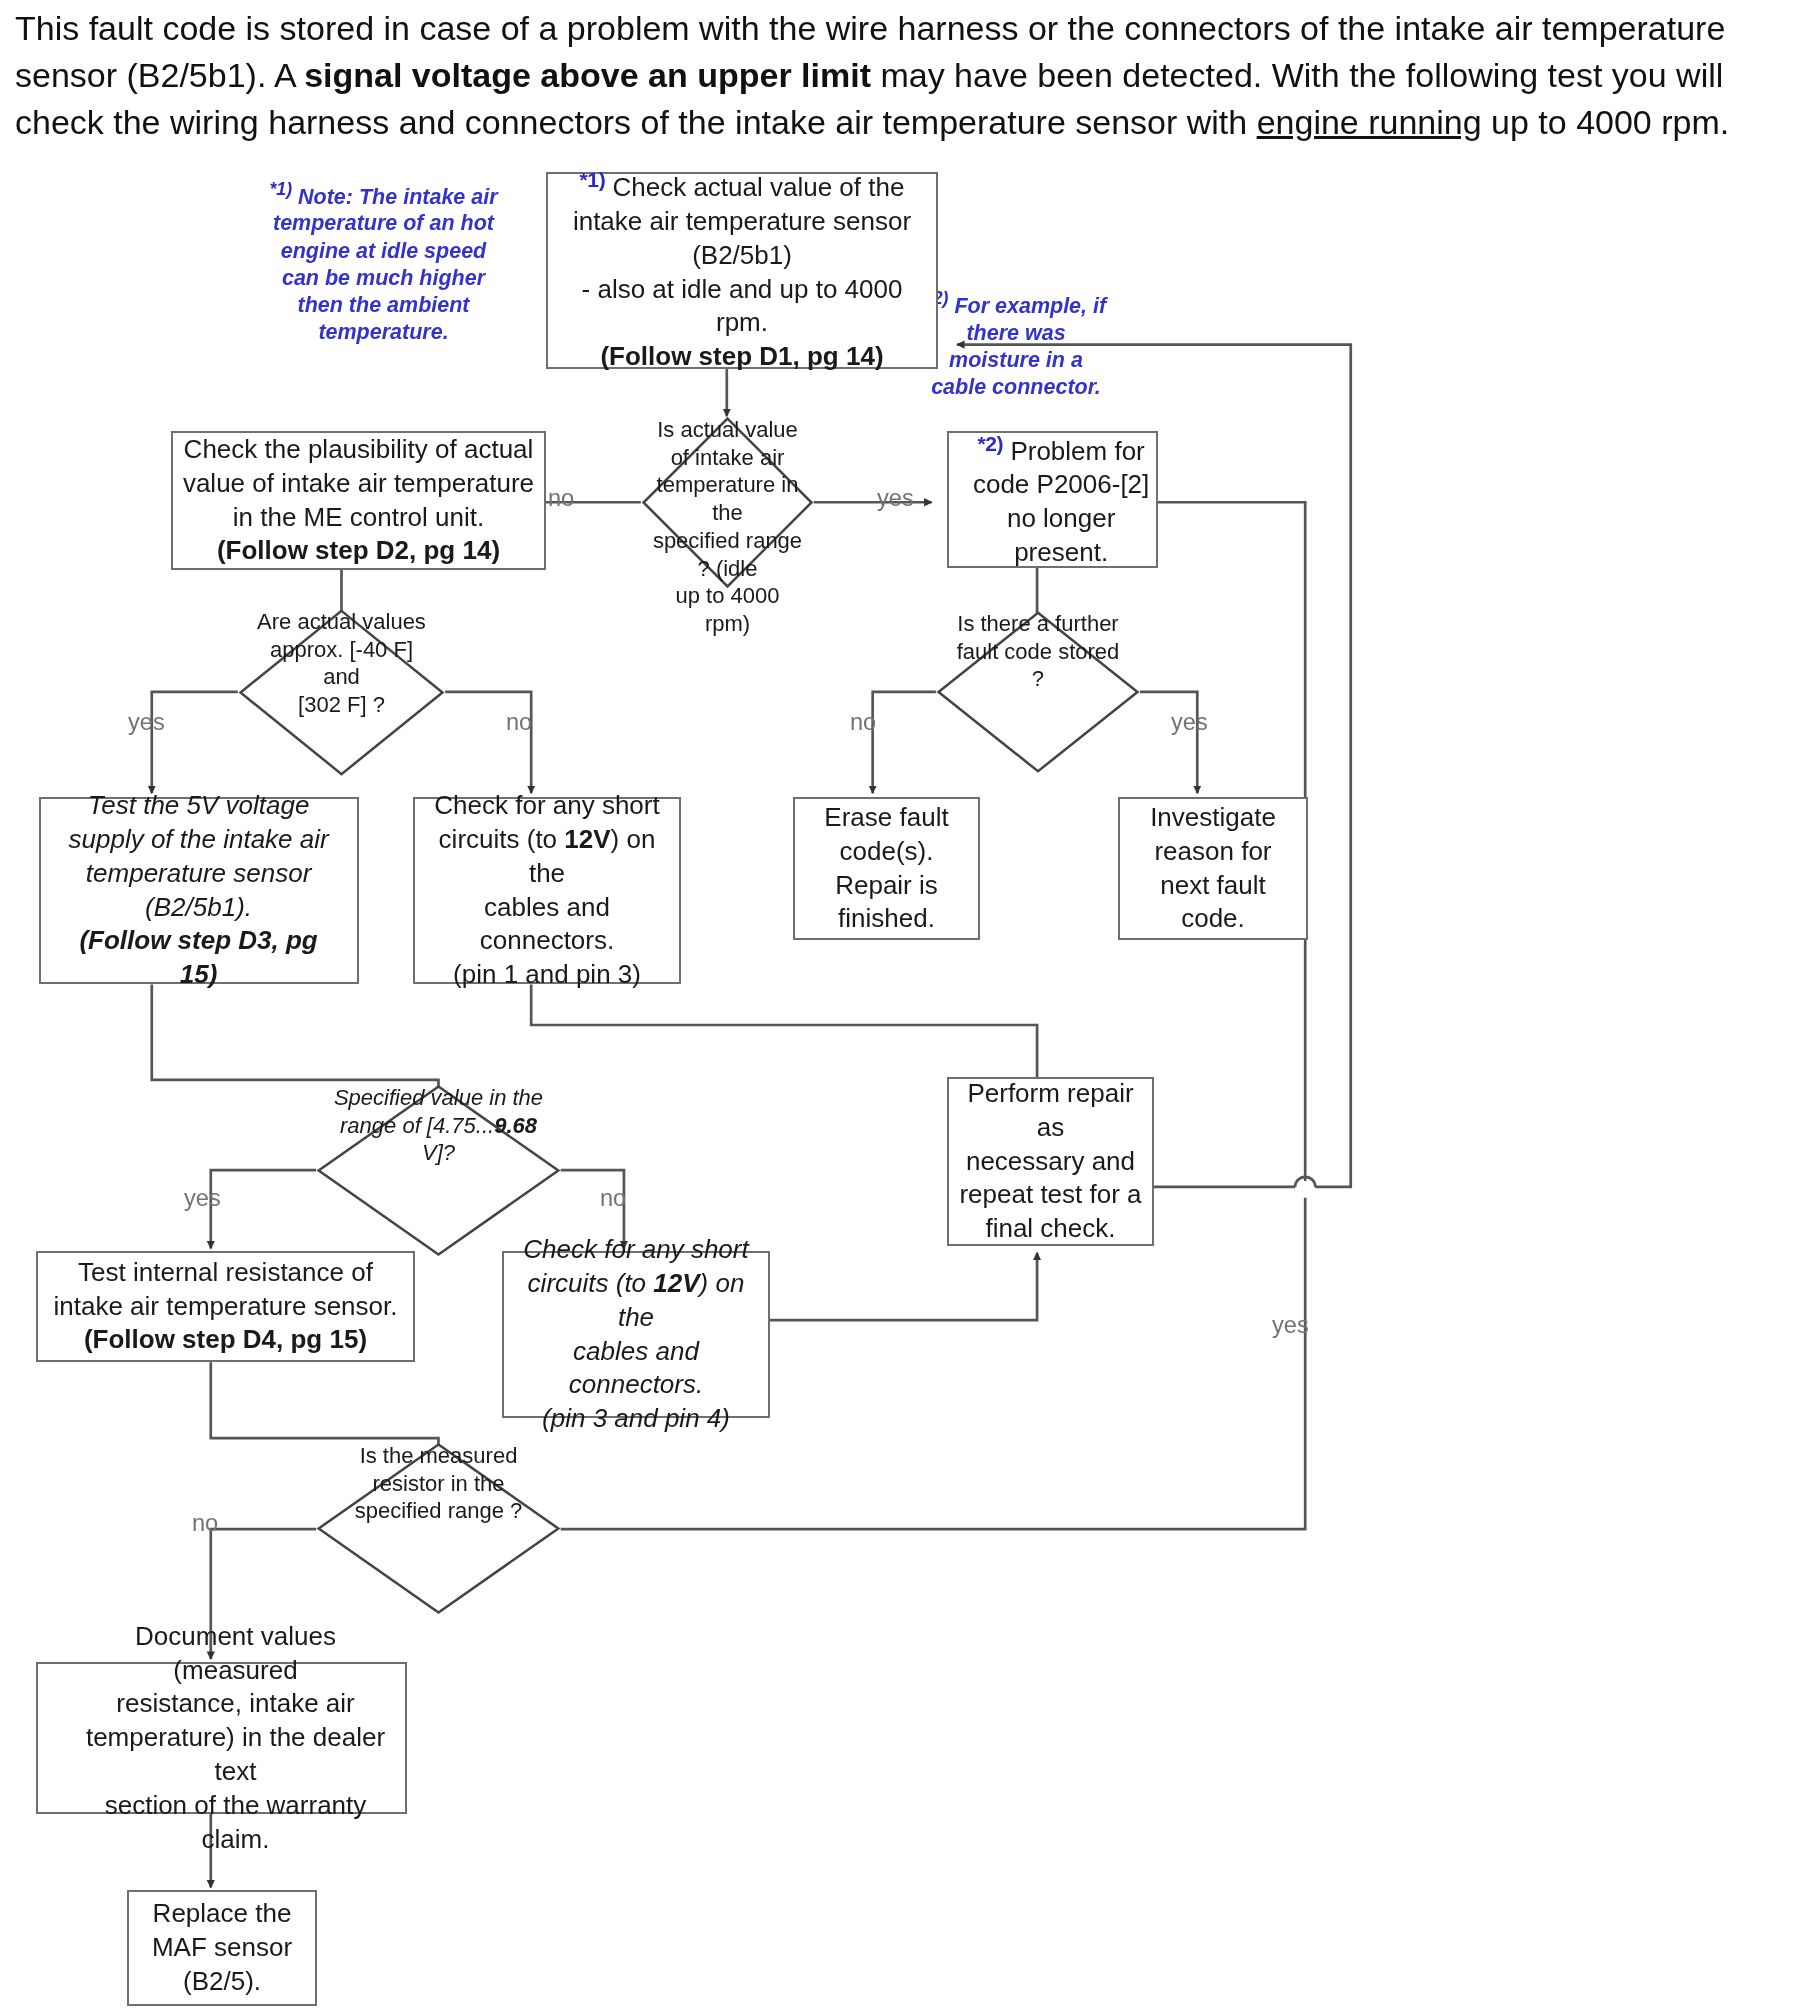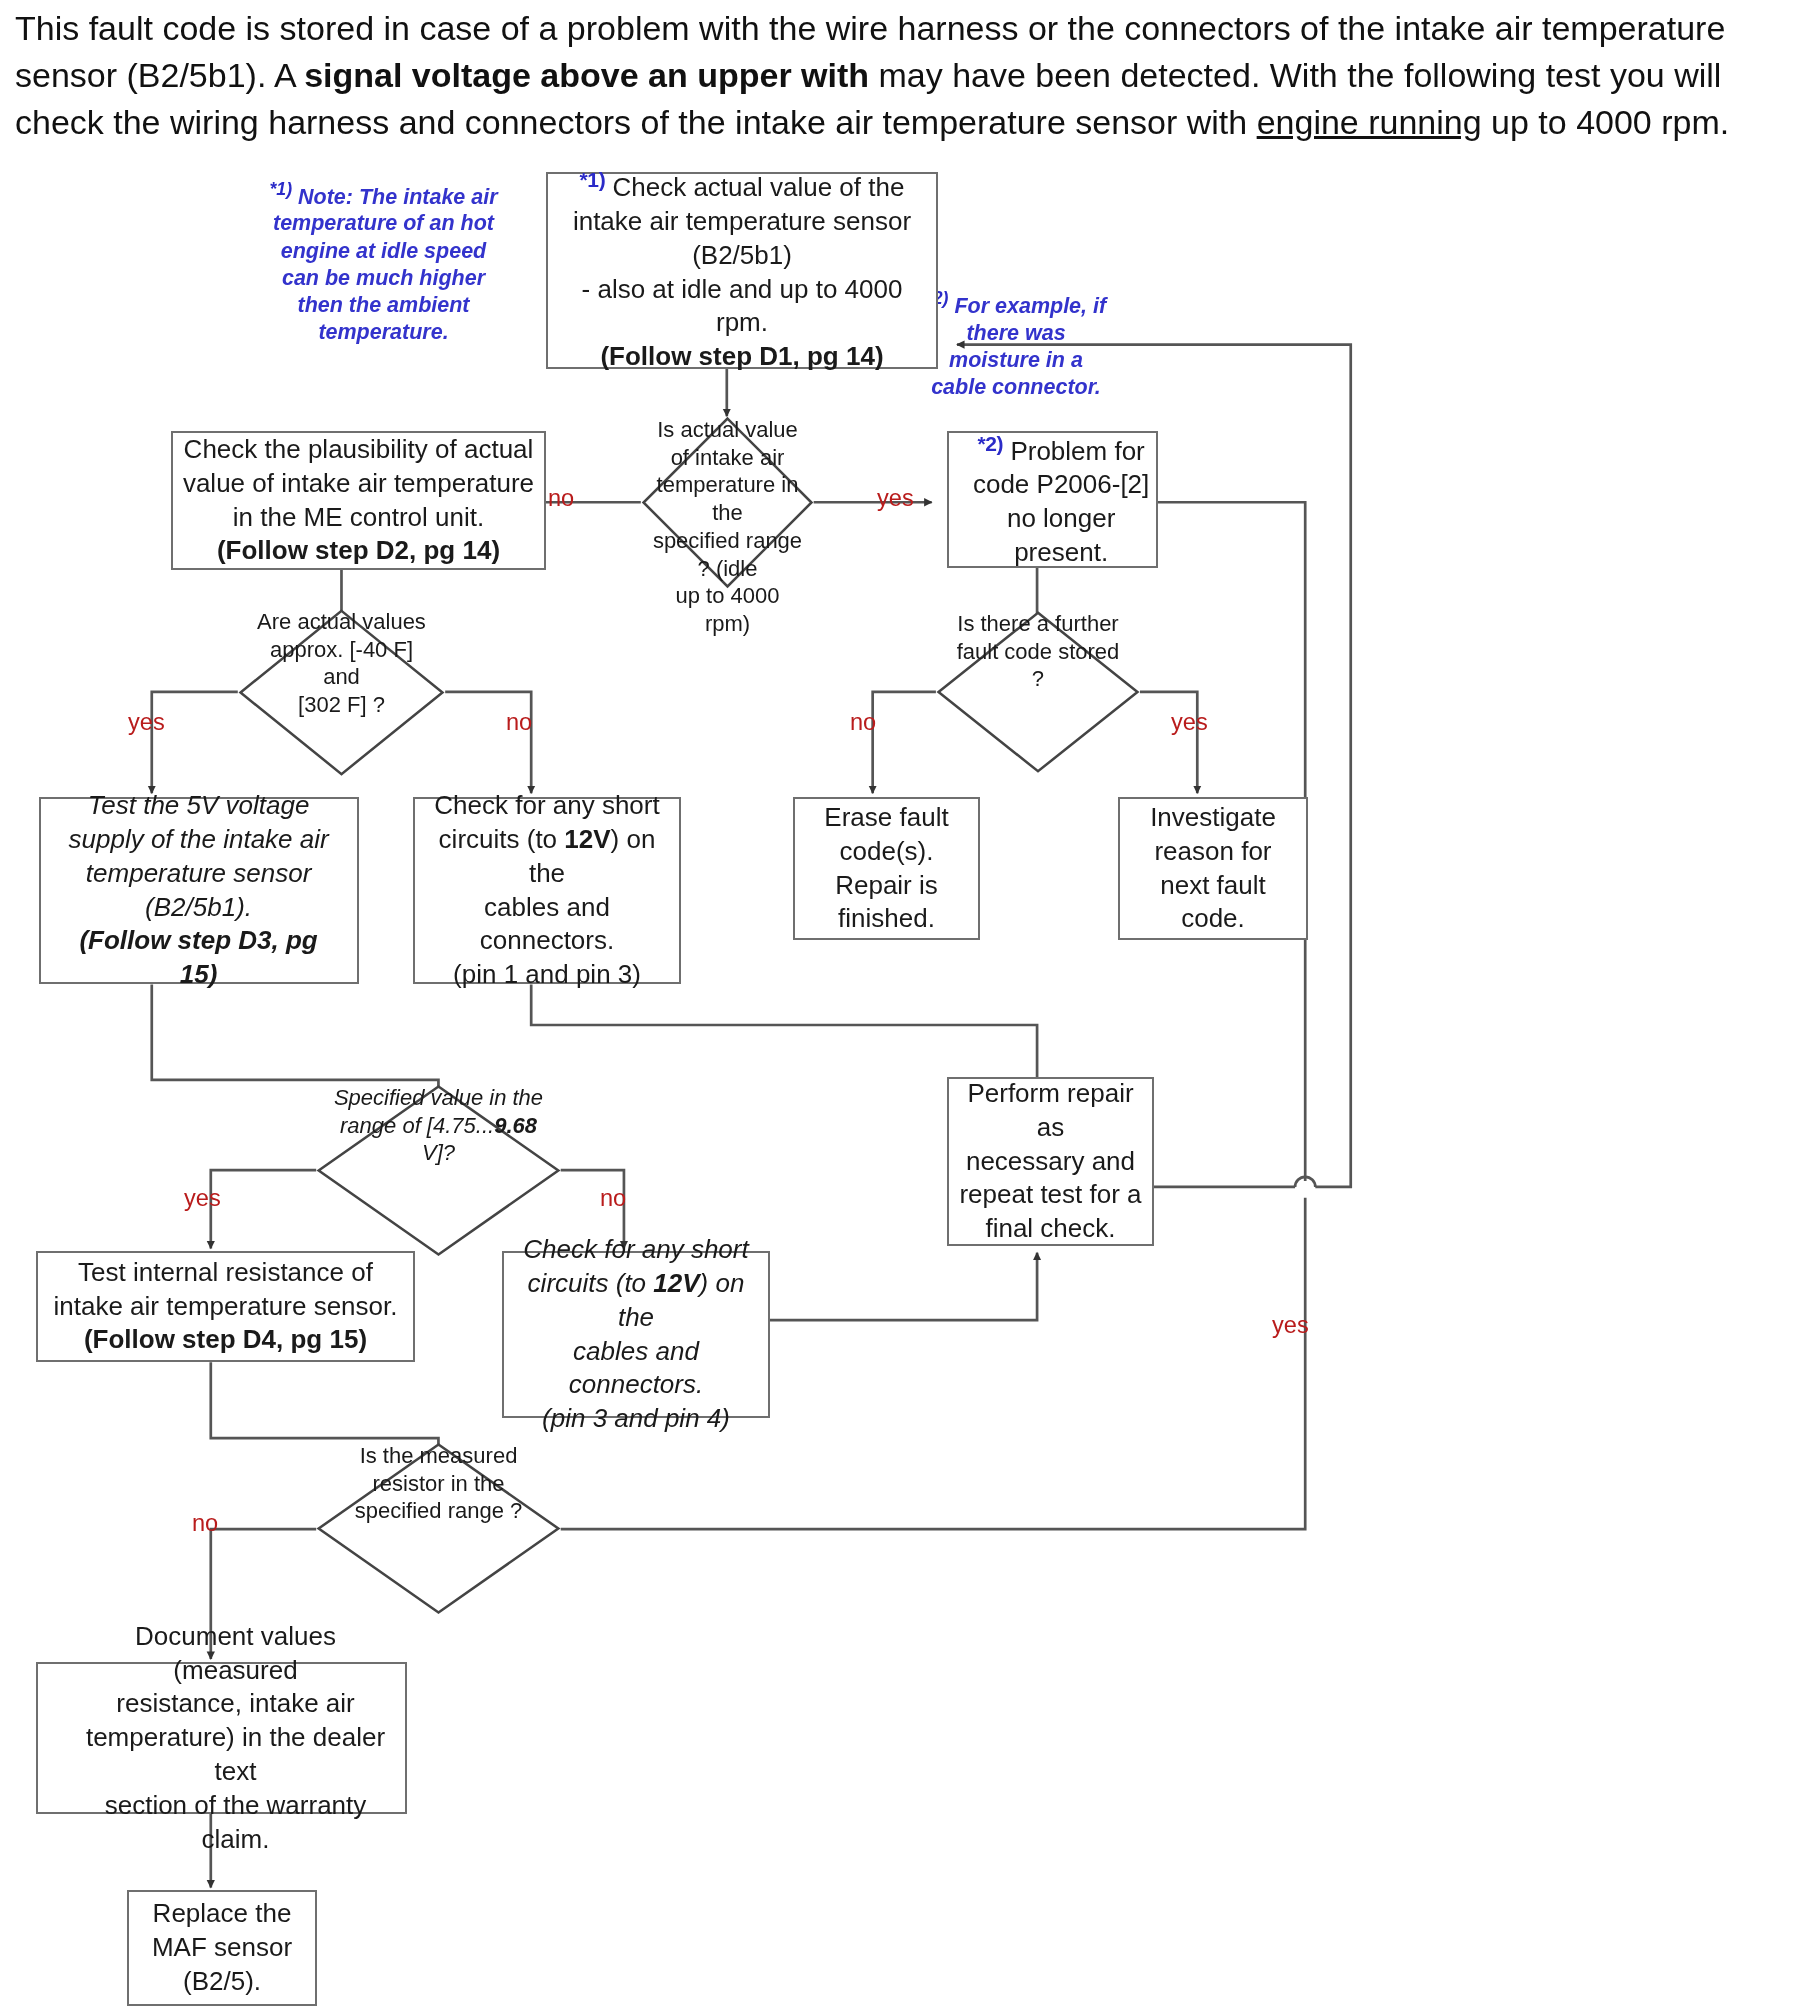--- a/index.html
+++ b/index.html
@@ -25,27 +25,27 @@
   .supb{color:#2b2bc8;font-weight:bold;}
 
   .note{position:absolute;color:#3333cc;font-style:italic;font-weight:bold;
         font-size:21.5px;line-height:1.26;text-align:center;}
 
   .dia{position:absolute;display:flex;justify-content:center;}
   .dia .t{position:relative;z-index:2;font-size:22px;line-height:1.26;
           text-align:center;width:88%;}
   .dia svg{position:absolute;left:0;top:0;}
 
-  .lbl{position:absolute;font-size:23.6px;color:#b91c1c;}
+  .lbl{position:absolute;font-size:23.6px;color:#737373;}
 </style>
 </head>
 <body>
 
 <div id="intro">
-  <span>This fault code is stored in case of a problem with the wire harness or the connectors of the intake air temperature sensor (B2/5b1). A </span><b>signal voltage above an upper with</b><span> may have been detected. With the following test you will check the wiring harness and connectors of the intake air temperature sensor with </span><u>engine running</u><span> up to 4000 rpm.</span>
+  <span>This fault code is stored in case of a problem with the wire harness or the connectors of the intake air temperature sensor (B2/5b1). A </span><b>signal voltage above an upper limit</b><span> may have been detected. With the following test you will check the wiring harness and connectors of the intake air temperature sensor with </span><u>engine running</u><span> up to 4000 rpm.</span>
 </div>
 
 <div id="canvas">
 
   <svg id="wires" viewBox="0 0 2155 2214" width="1817" height="1867">
     <defs>
       <marker id="ar" markerWidth="11" markerHeight="11" refX="9" refY="5.5" orient="auto" markerUnits="userSpaceOnUse">
         <path d="M0,0.6 L10,5.5 L0,10.4 z" fill="#333"></path>
       </marker>
     </defs>

